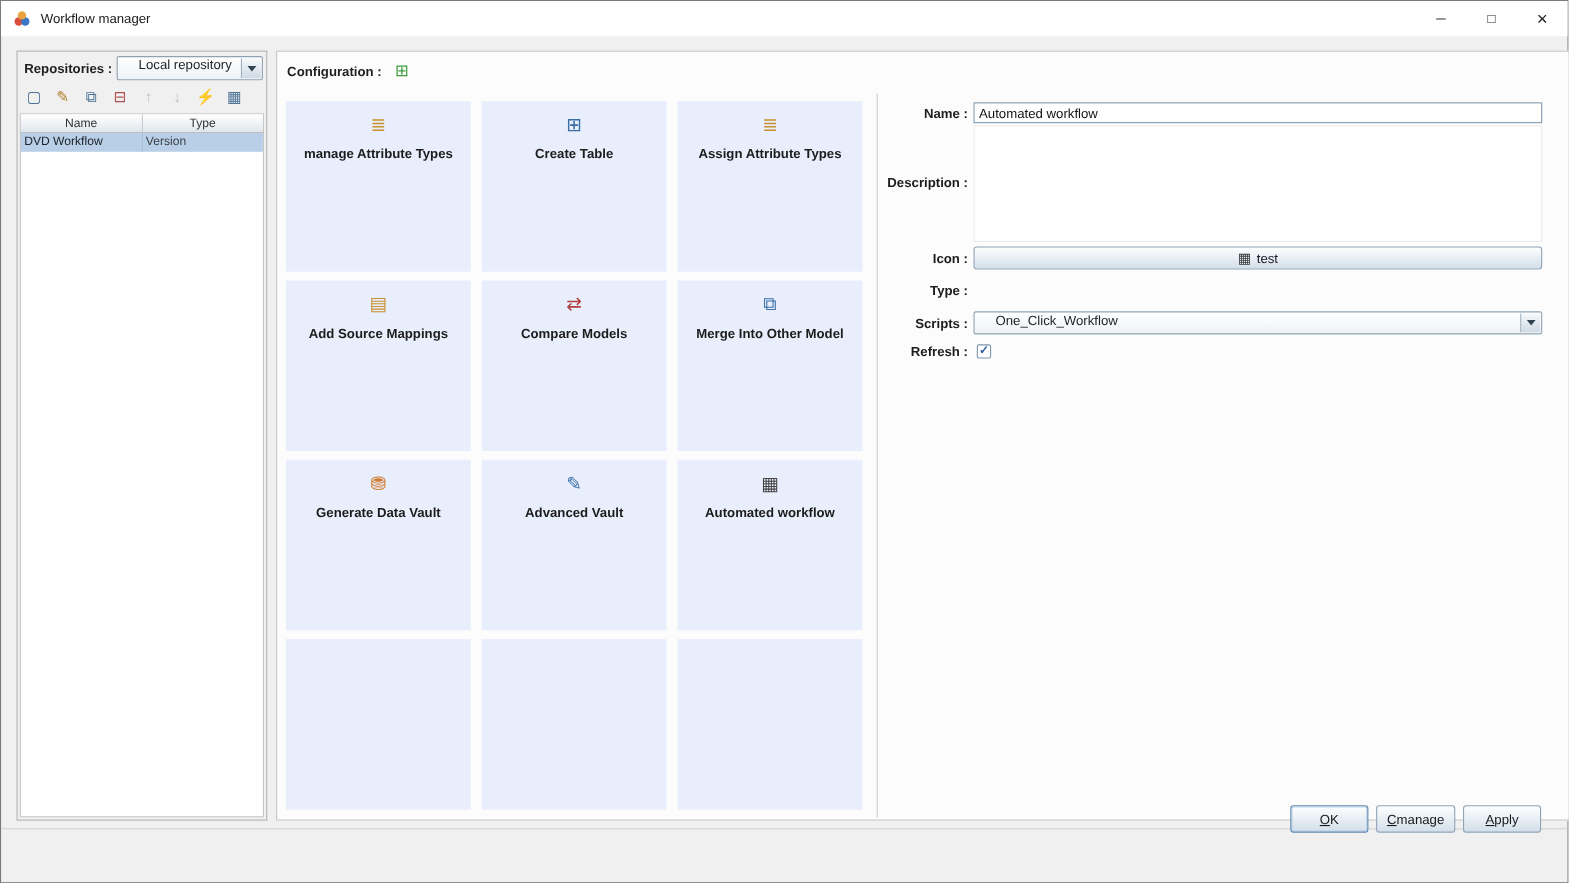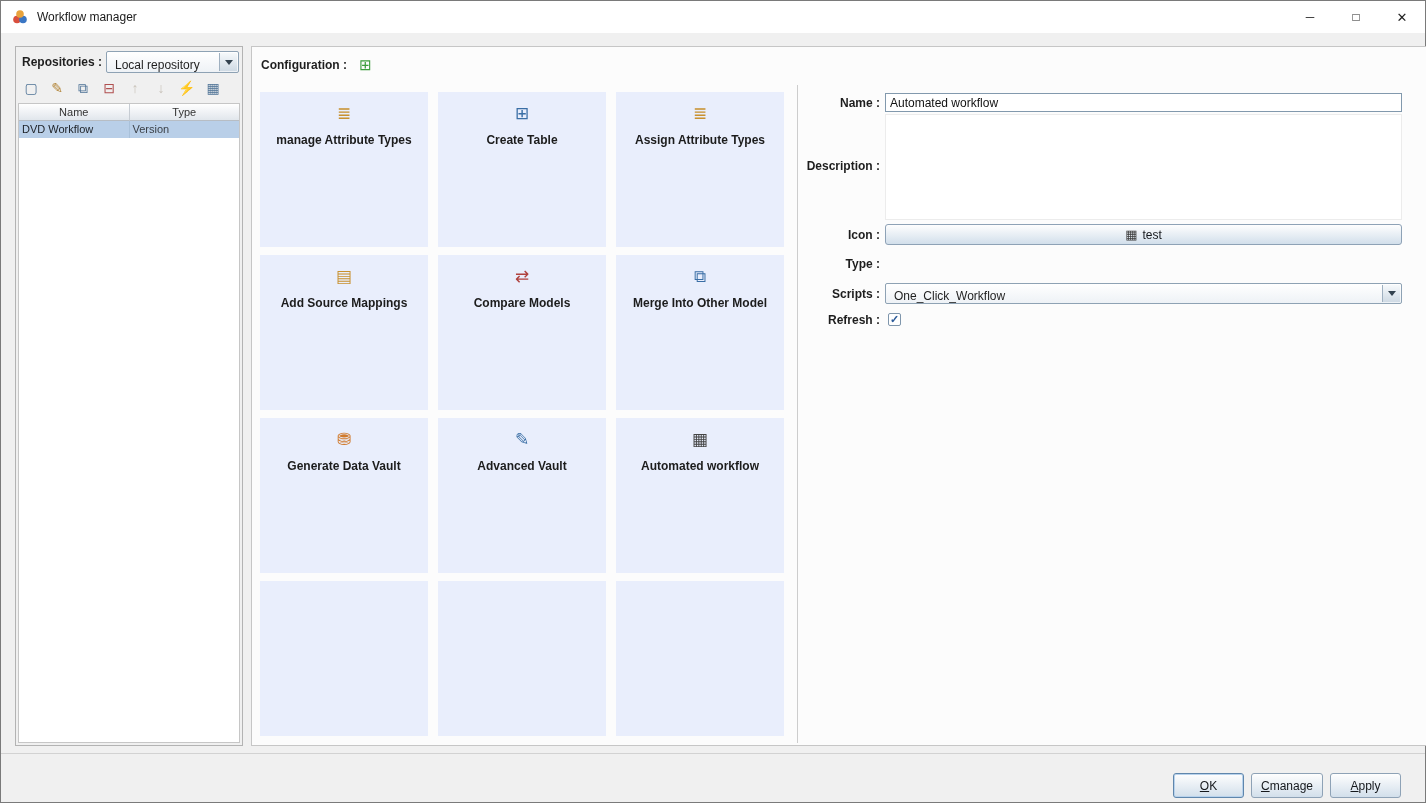--- a/index.html
+++ b/index.html
@@ -16,21 +16,21 @@
   .app-icon { margin-left:11px; width:16px; height:16px; display:flex; }
   .win-title { margin-left:9px; font-size:12px; color:#1a1a1a; }
   .win-controls { position:absolute; right:0; top:0; height:32px; display:flex; }
   .win-btn { width:46px; height:32px; display:flex; align-items:center; justify-content:center; font-size:12px; color:#222; cursor:default; }
   .win-btn.close { font-size:13px; }
 
   
   .left-panel { position:absolute; left:14px; top:45px; width:228px; height:700px; background:#f0f0f0; border:1px solid #b3b3b3; }
   .repo-row { position:absolute; top:3px; left:4px; right:3px; height:24px; display:flex; align-items:center; }
   .repo-label { font-weight:bold; margin-left:2px; white-space:nowrap; }
-  .combo { position:relative; background:linear-gradient(#ffffff,#eef2f6); border:1px solid #8ea2b4; border-radius:2px; display:flex; align-items:flex-end; padding:0 22px 0 8px; overflow:hidden; }
+  .combo { position:relative; background:linear-gradient(#ffffff,#eef2f6); border:1px solid #8ea2b4; border-radius:2px; display:flex; align-items:flex-start; padding:0 22px 0 19px; overflow:hidden; }
   .repo-combo { margin-left:4px; flex:1; height:22px; }
   .combo .arrow-box { position:absolute; right:1px; top:1px; bottom:1px; width:18px; background:linear-gradient(#f6f9fb,#cfdae4); border-left:1px solid #9fb0c0; display:flex; align-items:center; justify-content:center; }
   .tri-down { width:0; height:0; border-left:4px solid transparent; border-right:4px solid transparent; border-top:5px solid #33424f; }
 
   .toolbar { position:absolute; top:29px; left:3px; height:24px; display:flex; gap:2px; }
   .tool-btn { width:24px; height:24px; display:flex; align-items:center; justify-content:center; font-size:14px; border-radius:2px; }
 
   .repo-table { position:absolute; top:56px; left:2px; right:2px; bottom:2px; background:#ffffff; border:1px solid #c6c6c6; }
   .thead { display:flex; height:17px; }
   .th { flex:1; background:linear-gradient(#ffffff,#e1e6ec); border-right:1px solid #c6ccd3; border-bottom:1px solid #b7bdc4; text-align:center; font-size:11px; color:#333; line-height:16px; }
@@ -62,21 +62,21 @@
   .icon-btn { top:177px; height:21px; gap:5px; }
   .icon-btn .btn-glyph { font-size:13px; color:#3b3b3b; }
   .type-combo { top:206px; height:21px; }
   .scripts-combo { top:236px; height:21px; }
   .checkbox { position:absolute; left:636px; top:266px; width:13px; height:13px; background:#ffffff; border:1px solid #7f96ac; border-radius:2px; display:flex; align-items:center; justify-content:center; font-size:11px; font-weight:bold; color:#2d5c9a; line-height:11px; }
   .display-btn { top:289px; height:23px; }
   .btn u { text-decoration:underline; font-style:normal; }
 
   
   .footer-line { position:absolute; left:0; right:0; top:752px; height:1px; background:#d2d2d2; }
-  .footer-btn { position:absolute; top:772px; height:25px; }
+  .footer-btn { position:absolute; top:731px; height:25px; }
   .ok-btn { left:1172px; width:71px; border-color:#5f86ac; box-shadow:inset 0 0 0 1px #b8d2ec; }
   .cancel-btn { left:1250px; width:72px; }
   .apply-btn { left:1329px; width:71px; }
 </style>
 </head>
 <body>
 
 <div class="window">
 
   <div class="titlebar">

